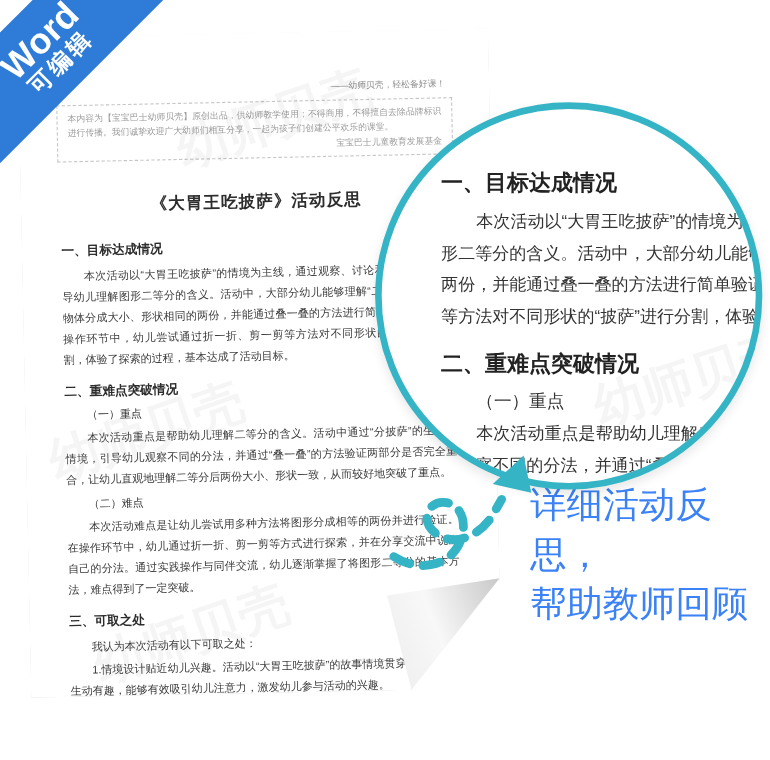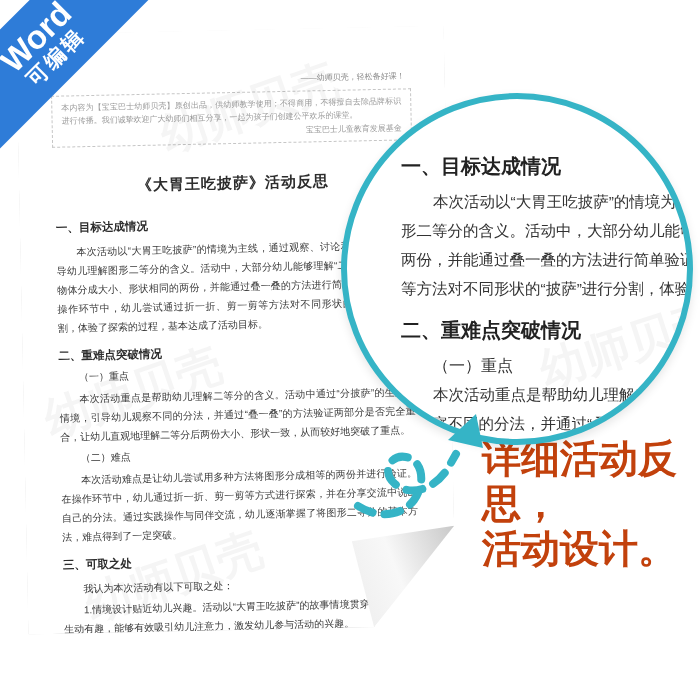--- a/index.html
+++ b/index.html
@@ -68,21 +68,21 @@
   .mag-sub{font-size:16px;line-height:29px;padding-left:32px;white-space:nowrap;}
   .mag-first{font-size:15.5px;line-height:29px;padding-left:32px;white-space:nowrap;}
   .mag-line{font-size:15.5px;line-height:29px;white-space:nowrap;}
 
   
   .arrow{position:absolute;left:352px;top:408px;z-index:6;}
 
   
   .caption{
     position:absolute;left:482px;top:436px;width:210px;z-index:4;
-    font-size:39px;line-height:45px;font-weight:700;color:#c2410c;
+    font-size:33px;line-height:45px;font-weight:400;color:#3b82f6;
   }
 </style>
 </head>
 <body>
 
 <div class="scene">
 
   <div class="paper">
     <div class="wm wm1">幼师贝壳</div>
     <div class="wm wm2">幼师贝壳</div>
@@ -135,16 +135,16 @@
     <div class="wm wm4">幼师贝壳</div>
   </div>
 
   <svg class="arrow" width="140" height="120" viewBox="0 0 140 120">
     <path d="M6,98 C26,111 50,108 62,92 C74,76 71,52 54,49 C38,46 29,64 43,76 C59,90 84,80 96,60 L104,46" fill="none" stroke="#35b4c6" stroke-width="8" stroke-linecap="round" stroke-dasharray="16 12"></path>
     <polygon points="124,6 131,40 96,32" fill="#35b4c6"></polygon>
   </svg>
 
   <div class="caption" id="caption">
       <div class="caption-line">详细活动反思，</div>
-      <div class="caption-line">活动设计。</div>
+      <div class="caption-line">帮助教师回顾</div>
     </div>
 
 </div>
 
 </body></html>

